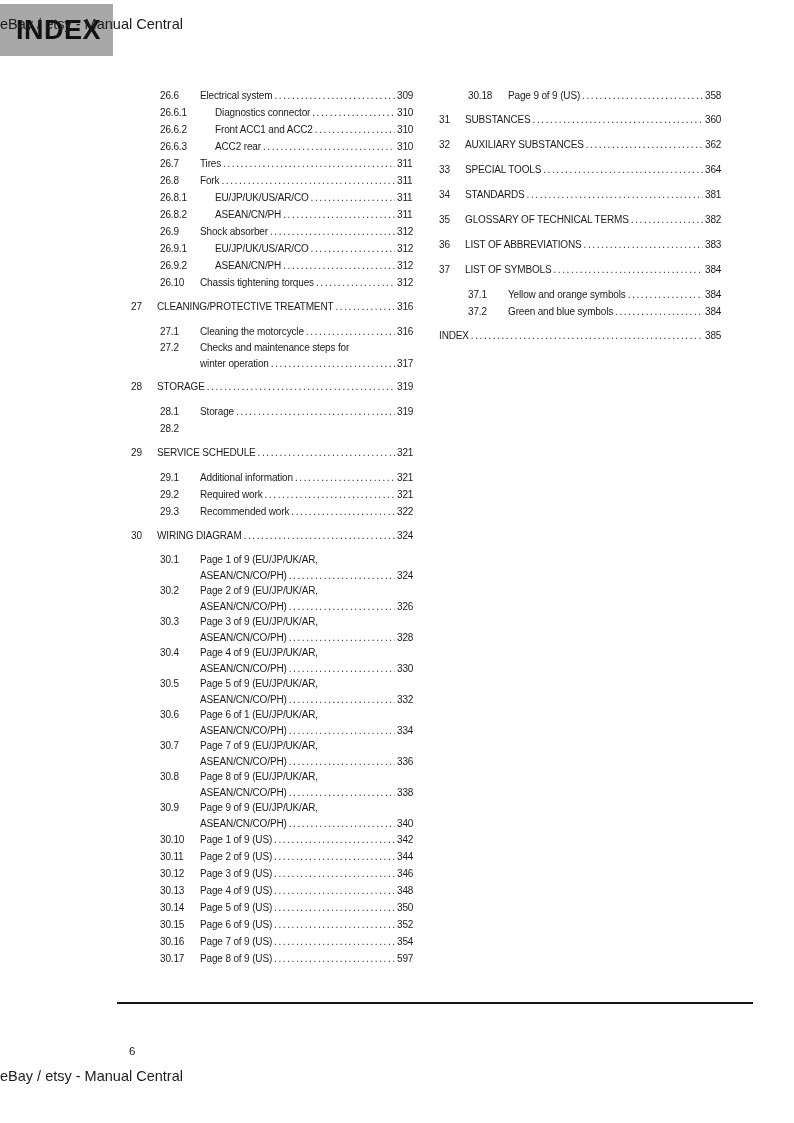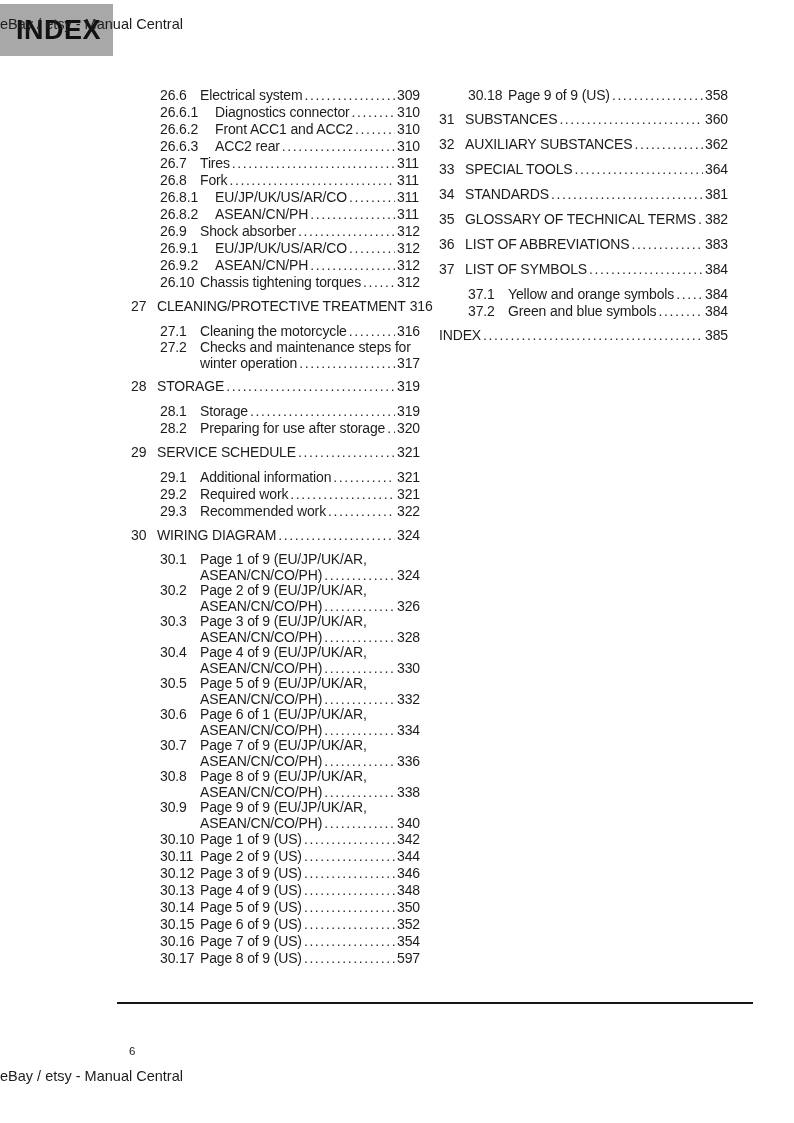--- a/index.html
+++ b/index.html
@@ -23,21 +23,21 @@
   .header-title { top:16px; }
   .footer-title { top:1068px; }
   .footer-rule {
     position:absolute; left:117px; top:1002px; width:636px; height:2px; background:#161616;
   }
   .page-number {
     position:absolute; left:129px; top:1045px; font-size:11.5px;
   }
   .toc-col {
     position:absolute; top:87px; width:290px;
-    font-size:14px; letter-spacing:-0.15px; line-height:17px;
+    font-size:10px; letter-spacing:-0.15px; line-height:17px;
   }
   .toc-col-left  { left:131px; }
   .toc-col-right { left:439px; }
   .entry { display:flex; cursor:pointer; }
   .entry .num { flex:none; }
   .entry.chapter { margin:7px 0 8px; }
   .entry.chapter .num { width:26px; }
   .entry.sub    { padding-left:29px; }
   .entry.sub .num    { width:40px; }
   .entry.subsub { padding-left:29px; }
@@ -229,27 +229,20 @@
       <span class="body">
         <span class="line-main">
           <span class="label">Storage</span>
           <span class="leader"></span>
           <span class="pg">319</span>
         </span>
       </span>
     </div>
     <div class="entry sub">
       <span class="num">28.2</span>
-      <span class="body">
-        <span class="line-main">
-          <span class="label">Preparing for use after storage</span>
-          <span class="leader"></span>
-          <span class="pg">320</span>
-        </span>
-      </span>
     </div>
     <div class="entry chapter">
       <span class="num">29</span>
       <span class="body">
         <span class="line-main">
           <span class="label">SERVICE SCHEDULE</span>
           <span class="leader"></span>
           <span class="pg">321</span>
         </span>
       </span>

